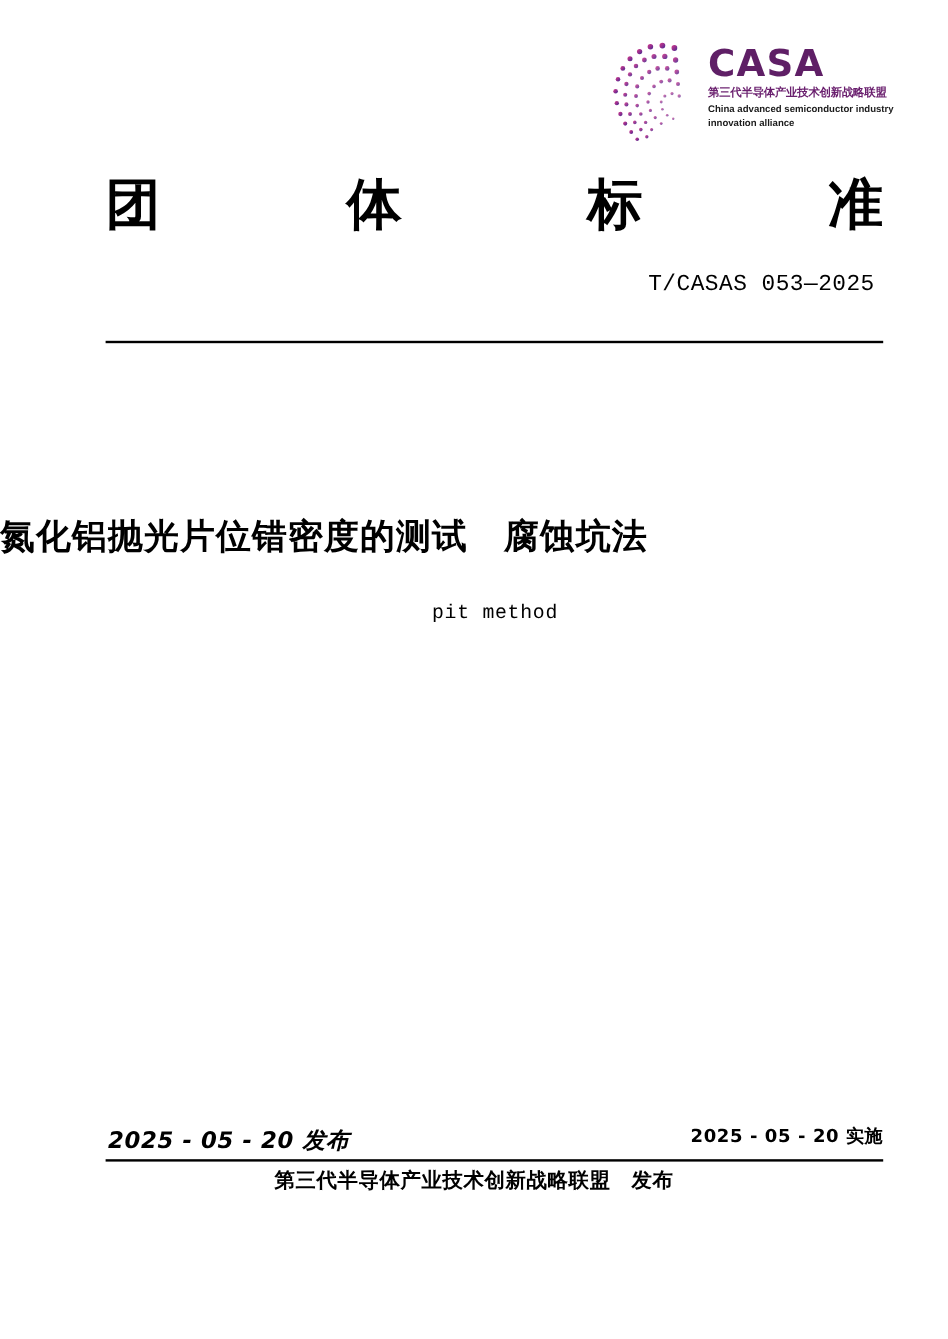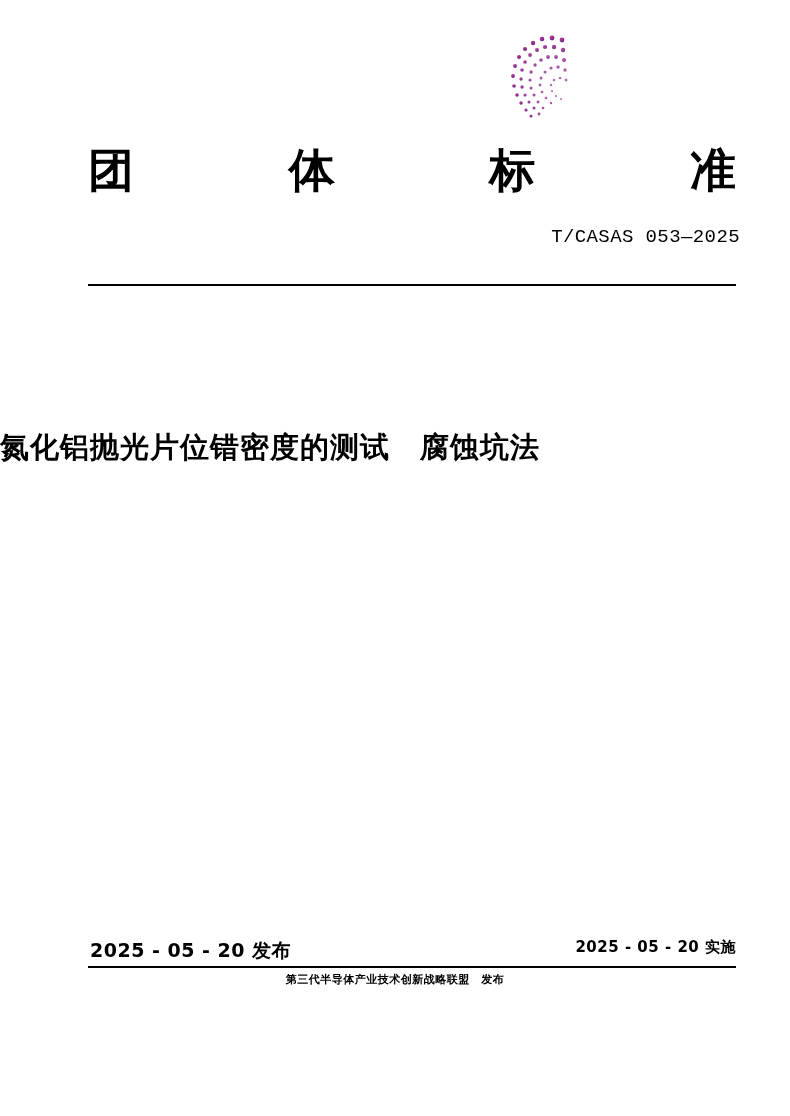--- a/index.html
+++ b/index.html
@@ -94,21 +94,21 @@
     font-size: 46px;
     font-weight: bold;
     color: #000;
     line-height: 56px;
   }
   .biaoti span { display: block; }
 
   
   .std-no {
     position: absolute;
-    right: 50px;
+    right: 61px;
     top: 226px;
     font-family: "Liberation Mono", monospace;
     font-size: 19px;
     letter-spacing: 0.4px;
     color: #000;
   }
 
   
   .rule-top {
     position: absolute;
@@ -155,38 +155,39 @@
 
   
   .date-left {
     position: absolute;
     left: 90px;
     top: 938px;
     font-family: "DejaVu Sans", "Liberation Sans", sans-serif;
     font-size: 19px;
     font-weight: bold;
     letter-spacing: 0.5px;
+    font-style: italic;
   }
   .date-right {
     position: absolute;
     right: 54px;
     top: 938px;
     font-family: "DejaVu Sans", "Liberation Sans", sans-serif;
     font-size: 15px;
     font-weight: bold;
     letter-spacing: 0.5px;
   }
   .issuer {
     position: absolute;
     left: 0;
     right: 0;
     top: 972px;
     text-align: center;
     font-family: "DejaVu Sans", "Liberation Sans", sans-serif;
-    font-size: 11px;
+    font-size: 17px;
     font-weight: bold;
     letter-spacing: 0.5px;
   }
 </style>
 </head>
 <body>
 
 <div class="page">
 
 
@@ -259,35 +260,42 @@
           <circle cx="66" cy="54" r="1.4"></circle>
             <circle cx="60" cy="52" r="1.3"></circle>
             <circle cx="54" cy="54" r="1.3"></circle>
           <circle cx="51" cy="59" r="1.2"></circle>
             <circle cx="52" cy="65" r="1.1"></circle>
             <circle cx="56" cy="70" r="1.1"></circle>
           <circle cx="61" cy="73" r="1"></circle>
         </g>
       </g>
     </svg>
+    <div class="logo-text">
+      <div class="logo-casa">CASA</div>
+      <div class="logo-cn">第三代半导体产业技术创新战略联盟</div>
+      <div class="logo-en">China advanced semiconductor industry</div>
+      <div class="logo-en">innovation alliance</div>
+    </div>
   </div>
 
   <div class="biaoti">
     <span>团</span>
     <span>体</span>
     <span>标</span>
     <span>准</span>
   </div>
 
   <div class="std-no">T/CASAS 053—2025</div>
 
   <div class="rule-top"></div>
 
   <div class="title-cn">氮化铝抛光片位错密度的测试　腐蚀坑法</div>
   <div class="title-en">
+    <div>pit method</div>
   </div>
 
   <div class="rule-bottom"></div>
   <div class="date-left">2025 - 05 - 20 发布</div>
   <div class="date-right">2025 - 05 - 20 实施</div>
   <div class="issuer">第三代半导体产业技术创新战略联盟　发布</div>
 
 </div>
 
 </body></html>

